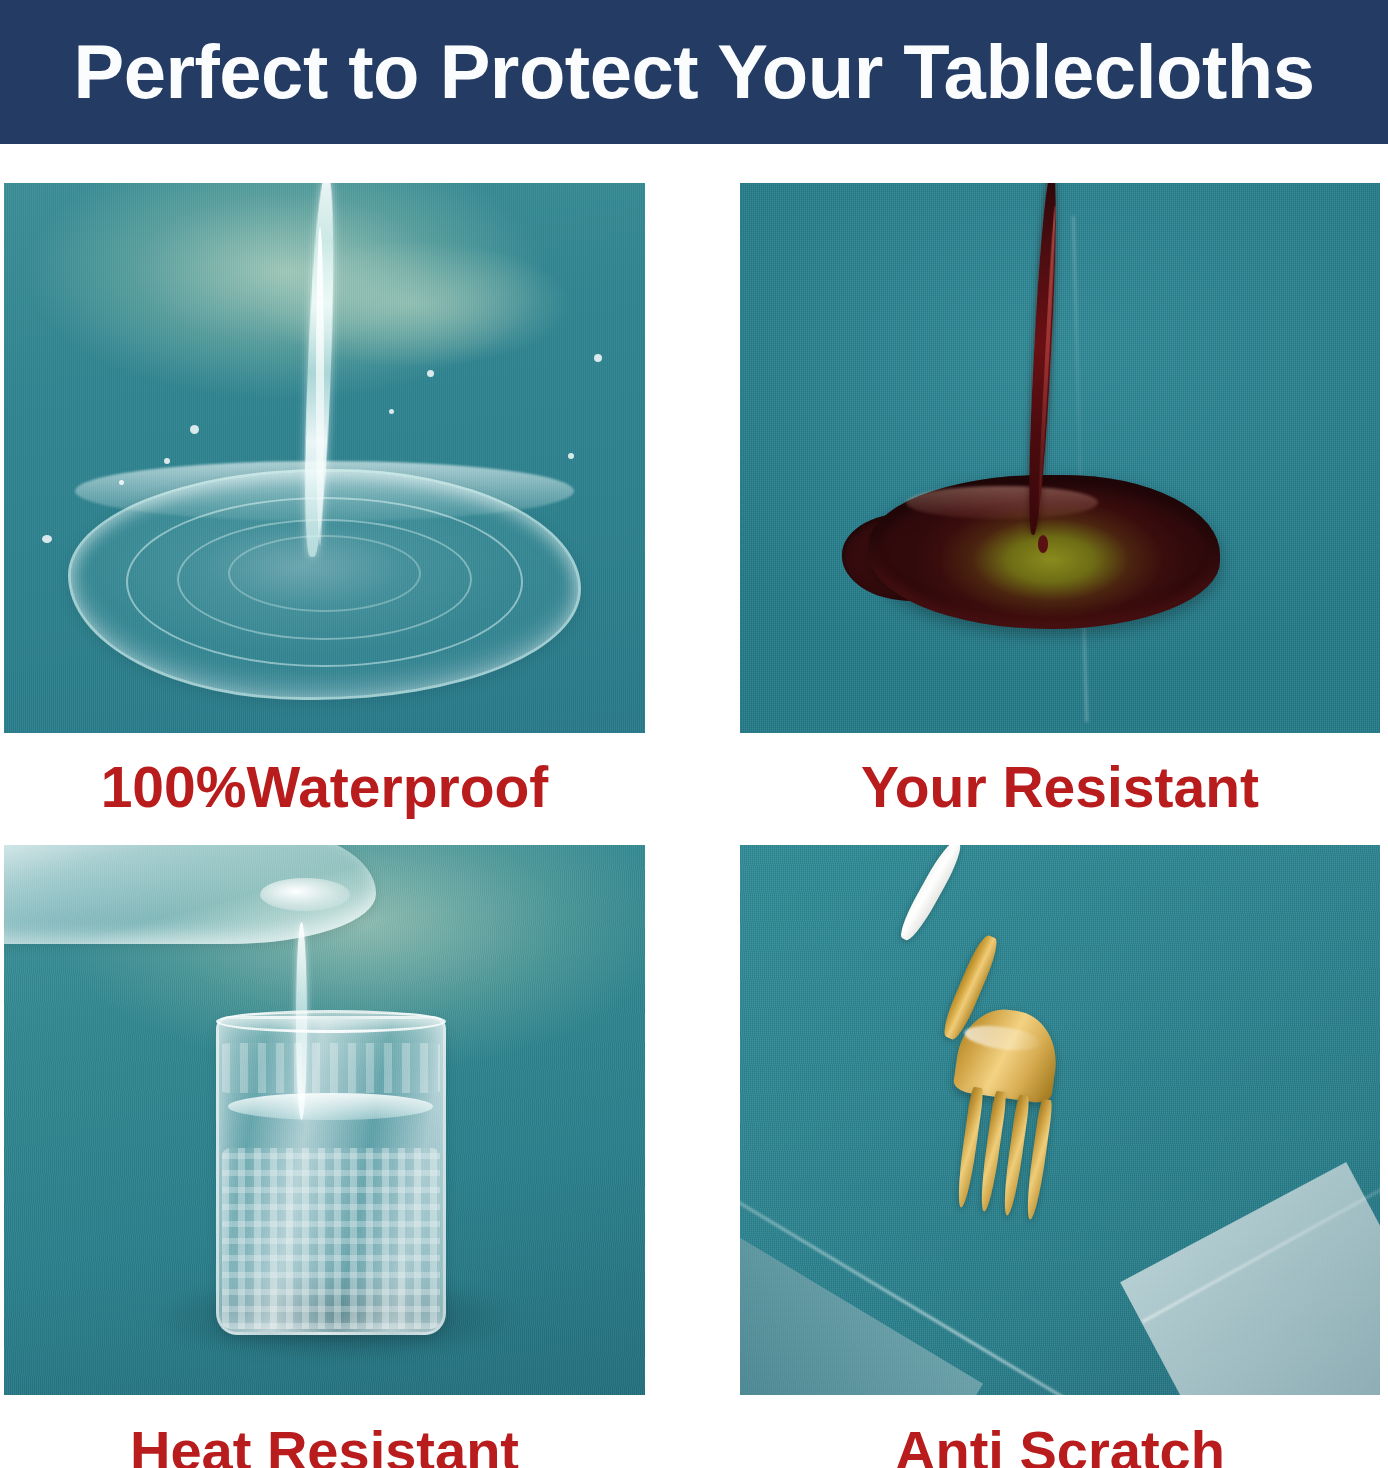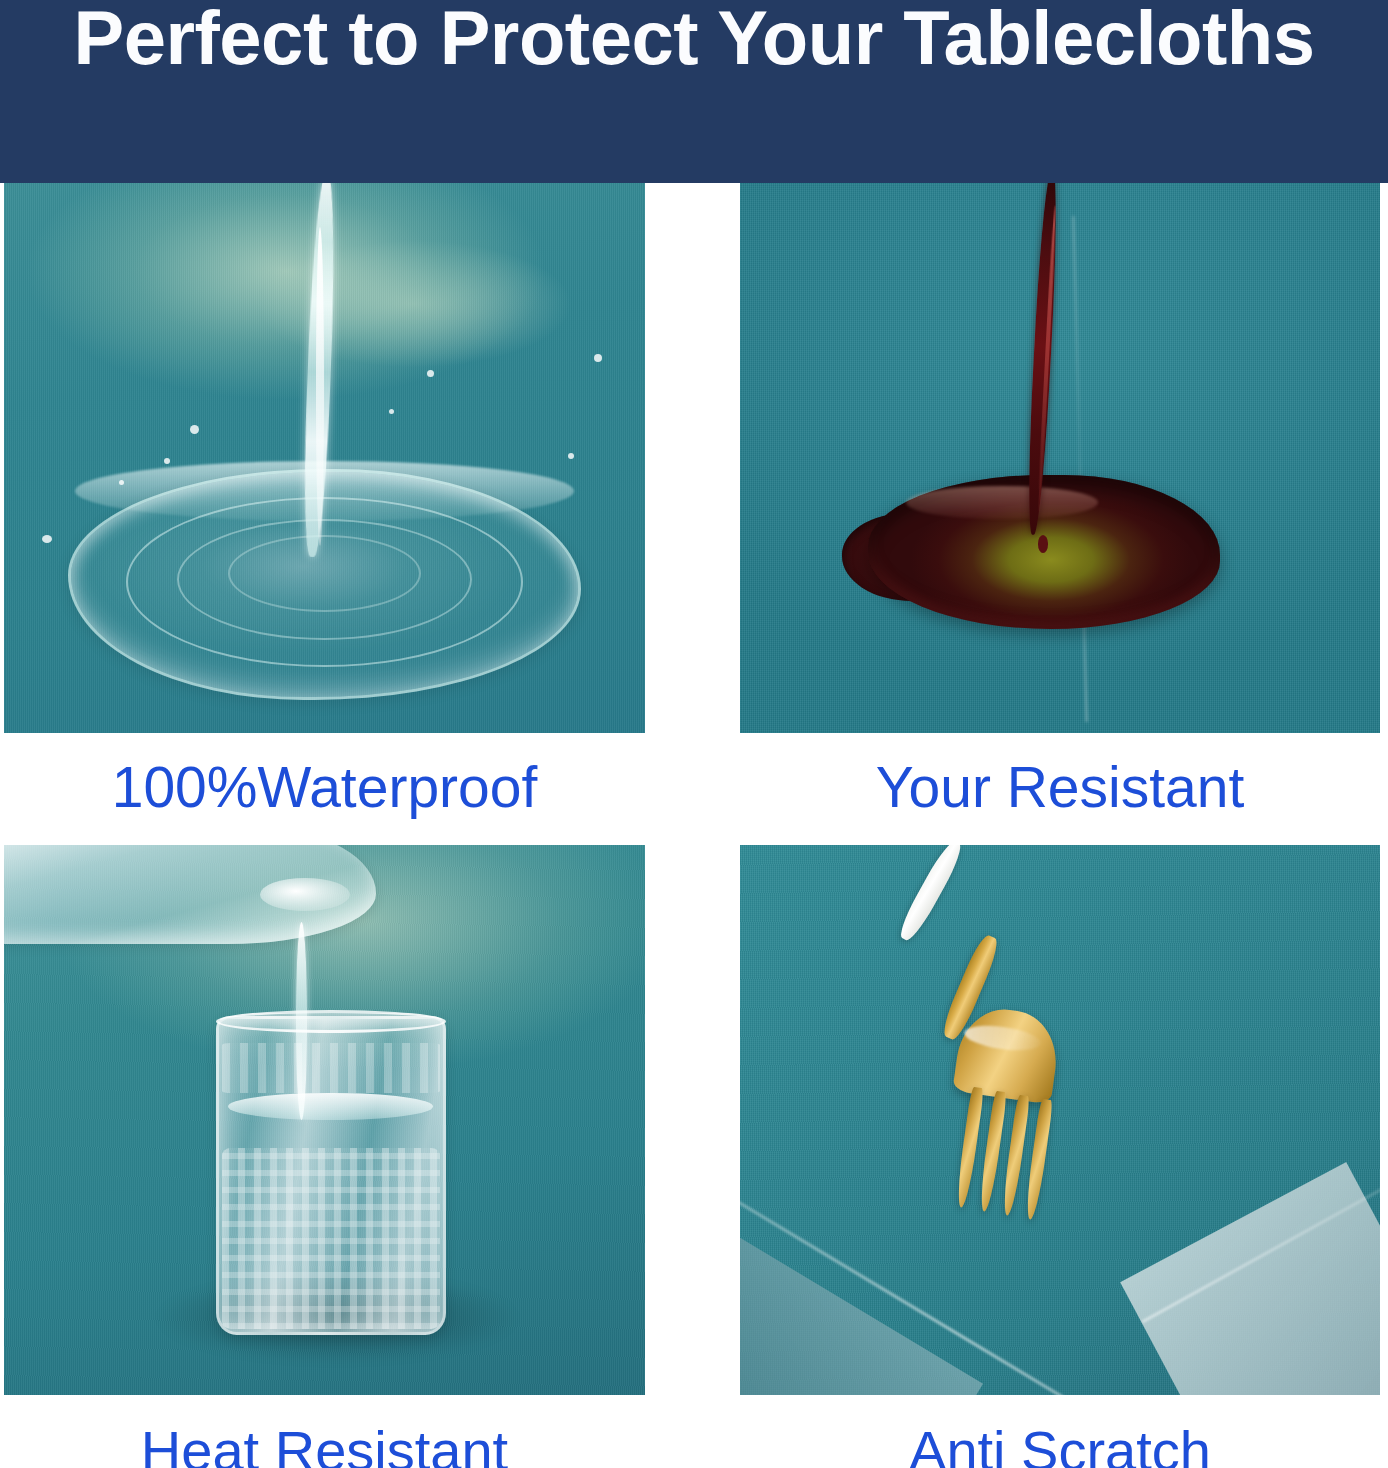--- a/index.html
+++ b/index.html
@@ -7,23 +7,23 @@
     width:1388px; height:1468px;
     background:#ffffff;
     font-family:"Liberation Sans", sans-serif;
     overflow:hidden;
   }
 
   .page { position:relative; width:1388px; height:1468px; background:#fff; }
 
   
   .header-banner{
-    position:absolute; left:0; top:0; width:1388px; height:183px;
+    position:absolute; left:0; top:0; width:1388px; height:144px;
     background:#243b63;
-    display:flex; justify-content:center;
+    display:flex; align-items:center; justify-content:center;
   }
   .header-title{
     color:#fbfcfe;
     font-size:76px;
     font-weight:bold;
     letter-spacing:-0.5px;
     line-height:1;
     white-space:nowrap;
     text-align:center;
   }
@@ -44,23 +44,23 @@
   .photo{
     position:relative;
     width:100%; height:550px;
     overflow:hidden;
     background:#2d8390;
   }
 
   .caption{
     width:100%;
     text-align:center;
-    color:#1d4ed8;
+    color:#b91c1c;
     font-size:57px;
-    font-weight:400;
+    font-weight:700;
     line-height:1.15;
     padding-top:22px;
     white-space:nowrap;
   }
   .caption.cap-bottom{ font-size:56px; padding-top:24px; }
 
   
   .p1{
     background:
       radial-gradient(ellipse 52% 30% at 44% 16%, rgba(196,222,198,.75) 0%, rgba(150,198,178,.35) 46%, rgba(45,131,144,0) 78%),

